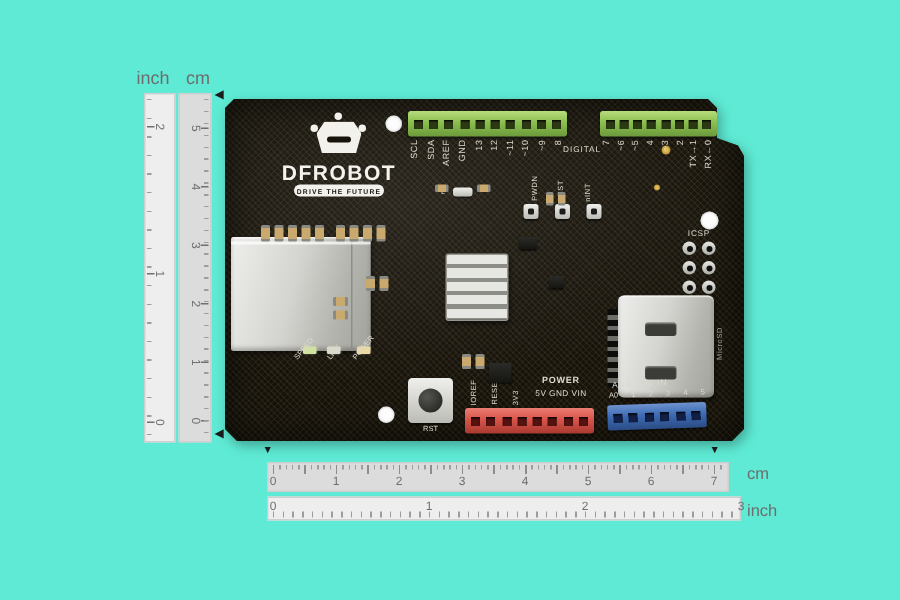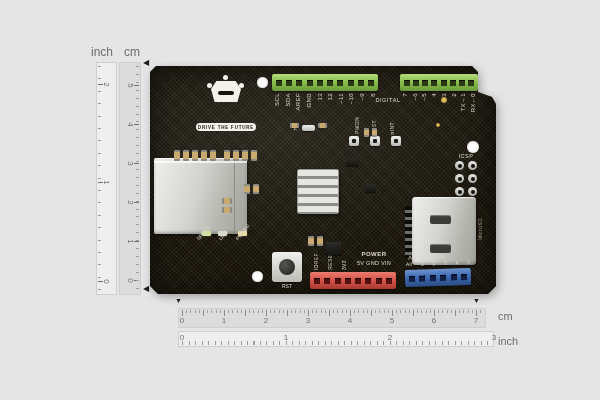--- a/index.html
+++ b/index.html
@@ -1,17 +1,17 @@
 <!DOCTYPE html>
 <html style="--board: #171309; --green: #8abf4e; --red: #d8544a; --blue: #3d6bb4; --silk: #ded9cd; --ruler_dark: #dcdcdc; --ruler_light: #eeeeee;"><head>
 <meta charset="utf-8">
 <style>
   *{margin:0;padding:0;box-sizing:border-box}
   html,body{background:#fff;font-family:"Liberation Sans",sans-serif}
-  .stage{position:relative;width:600px;height:400px;background:#e5e5e5;overflow:hidden}
+  .stage{position:relative;width:600px;height:400px;background:#5eead4;overflow:hidden}
 
   
   .runit{position:absolute;font-size:12px;color:#6e6e6e}
   .rs{position:absolute;background:var(--ruler_dark,#dcdcdc);border:1px solid #cfcfcf}
   .rs-light{background:var(--ruler_light,#eeeeee)}
   .marker{position:absolute;color:#1c1c1c;line-height:1}
 
   .vnums{position:absolute;display:flex;flex-direction:column-reverse;justify-content:space-between}
   .vnums .n{position:relative;height:0;display:flex;align-items:center;justify-content:center}
   .vnums .n span{transform:rotate(90deg);font-size:8px;color:#6f6f6f}
@@ -183,20 +183,21 @@
       <div class="gold" style="left:291px;top:31px;width:6px;height:6px"></div>
       <div class="gold" style="left:286px;top:57px;width:4px;height:4px"></div>
 
       <div class="logo-head" style="left:57px;top:11px">
         <span class="dot" style="left:0;top:6px"></span>
         <span class="dot" style="left:16px;top:-2px"></span>
         <span class="dot" style="left:32px;top:6px"></span>
         <span class="face"></span>
           <span class="mouth"></span>
       </div>
+      <div class="brand" style="left:28px;top:41px;width:96px">DFROBOT</div>
       <div class="badge" style="left:46px;top:57px;width:60px">DRIVE THE FUTURE</div>
 
       <div class="hdr hdr-green" style="left:122px;top:8px;width:106px;height:17px">
         <div class="pins">
             <span class="pin-sq pin-green"></span>
             <span class="pin-sq pin-green"></span>
             <span class="pin-sq pin-green"></span>
             <span class="pin-sq pin-green"></span>
             <span class="pin-sq pin-green"></span>
             <span class="pin-sq pin-green"></span>

